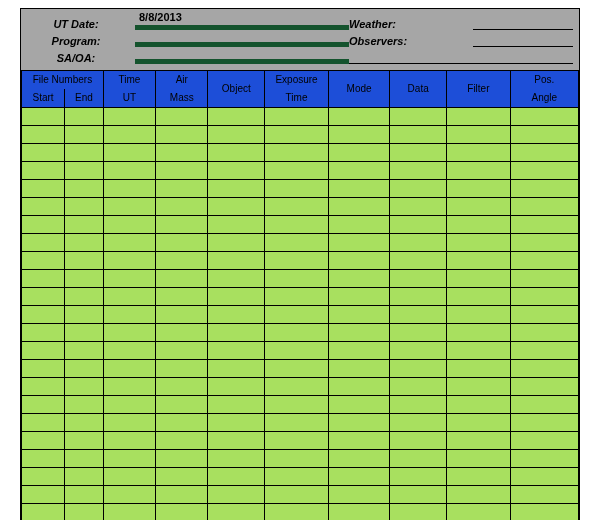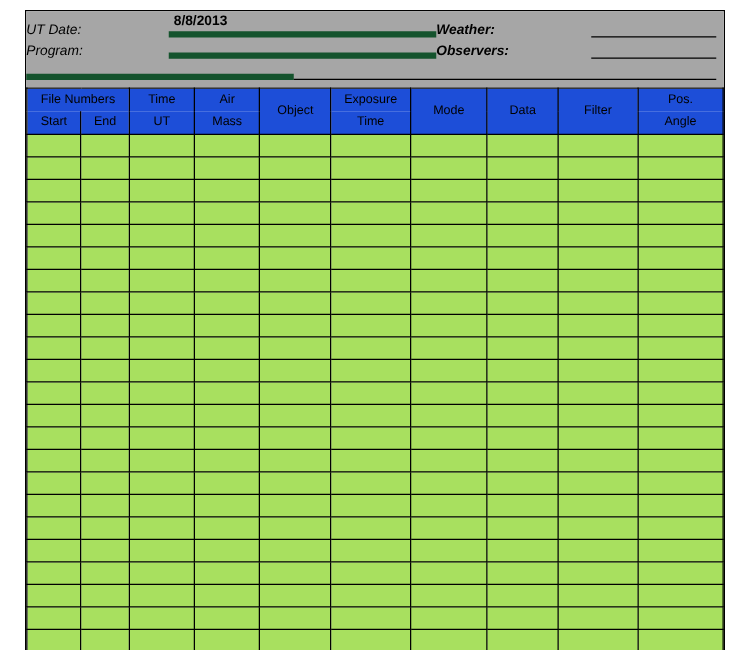--- a/index.html
+++ b/index.html
@@ -23,22 +23,22 @@
     padding: 4px 0 6px 0;
   }
   .hdr-row {
     display: flex;
     align-items: flex-end;
     height: 17px;
     font-size: 11px;
   }
   .lbl-left {
     width: 110px;
-    text-align: left;
-    font-weight: normal;
+    text-align: center;
+    font-weight: bold;
     font-style: italic;
     padding-right: 4px;
     color: #000;
   }
   .val-left {
     width: 210px;
     border-bottom: 5px solid #14532d;
     height: 14px;
     padding-left: 4px;
     font-weight: bold;
@@ -108,20 +108,21 @@
       <div class="lbl-right">Weather:</div>
       <div class="val-right"></div>
     </div>
     <div class="hdr-row">
       <div class="lbl-left">Program:</div>
       <div class="val-left"></div>
       <div class="lbl-right">Observers:</div>
       <div class="val-right"></div>
     </div>
     <div class="hdr-row">
+      <div class="lbl-left">SA/OA:</div>
       <div class="val-left"></div>
       <div class="val-right"></div>
     </div>
   </div>
 
   <table class="log">
     <colgroup>
       <col class="c-start">
         <col class="c-end">
         <col class="c-time">

